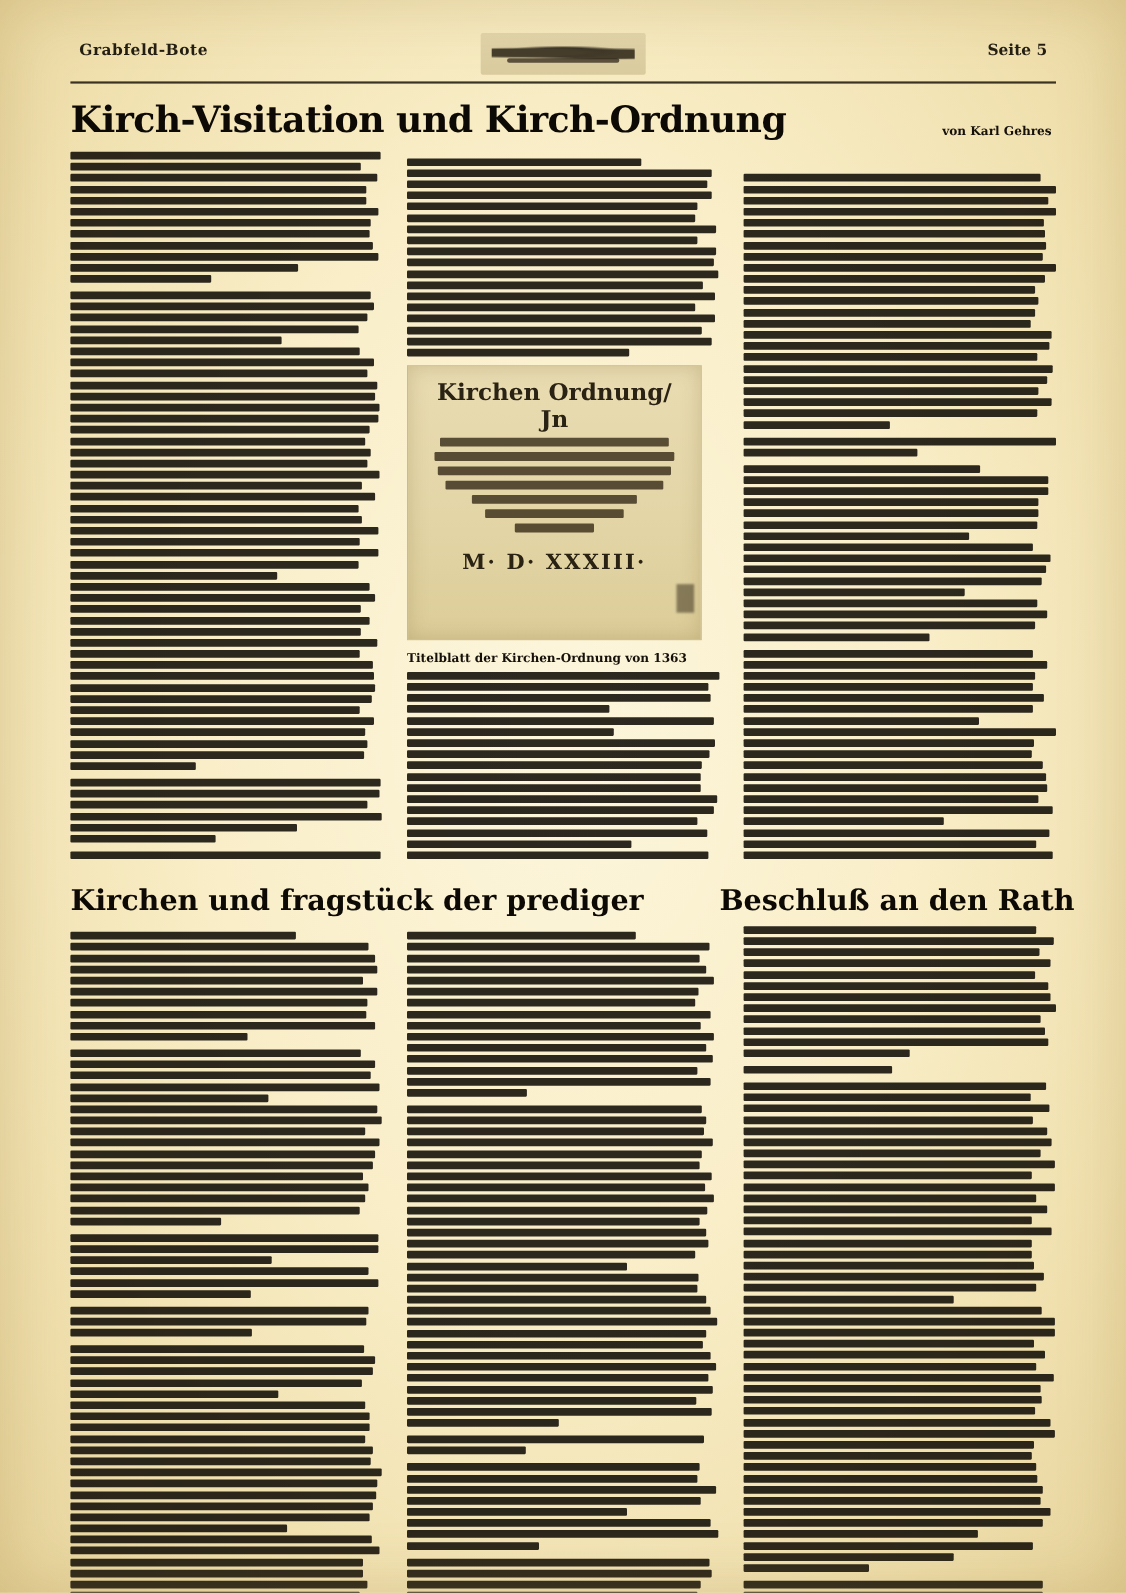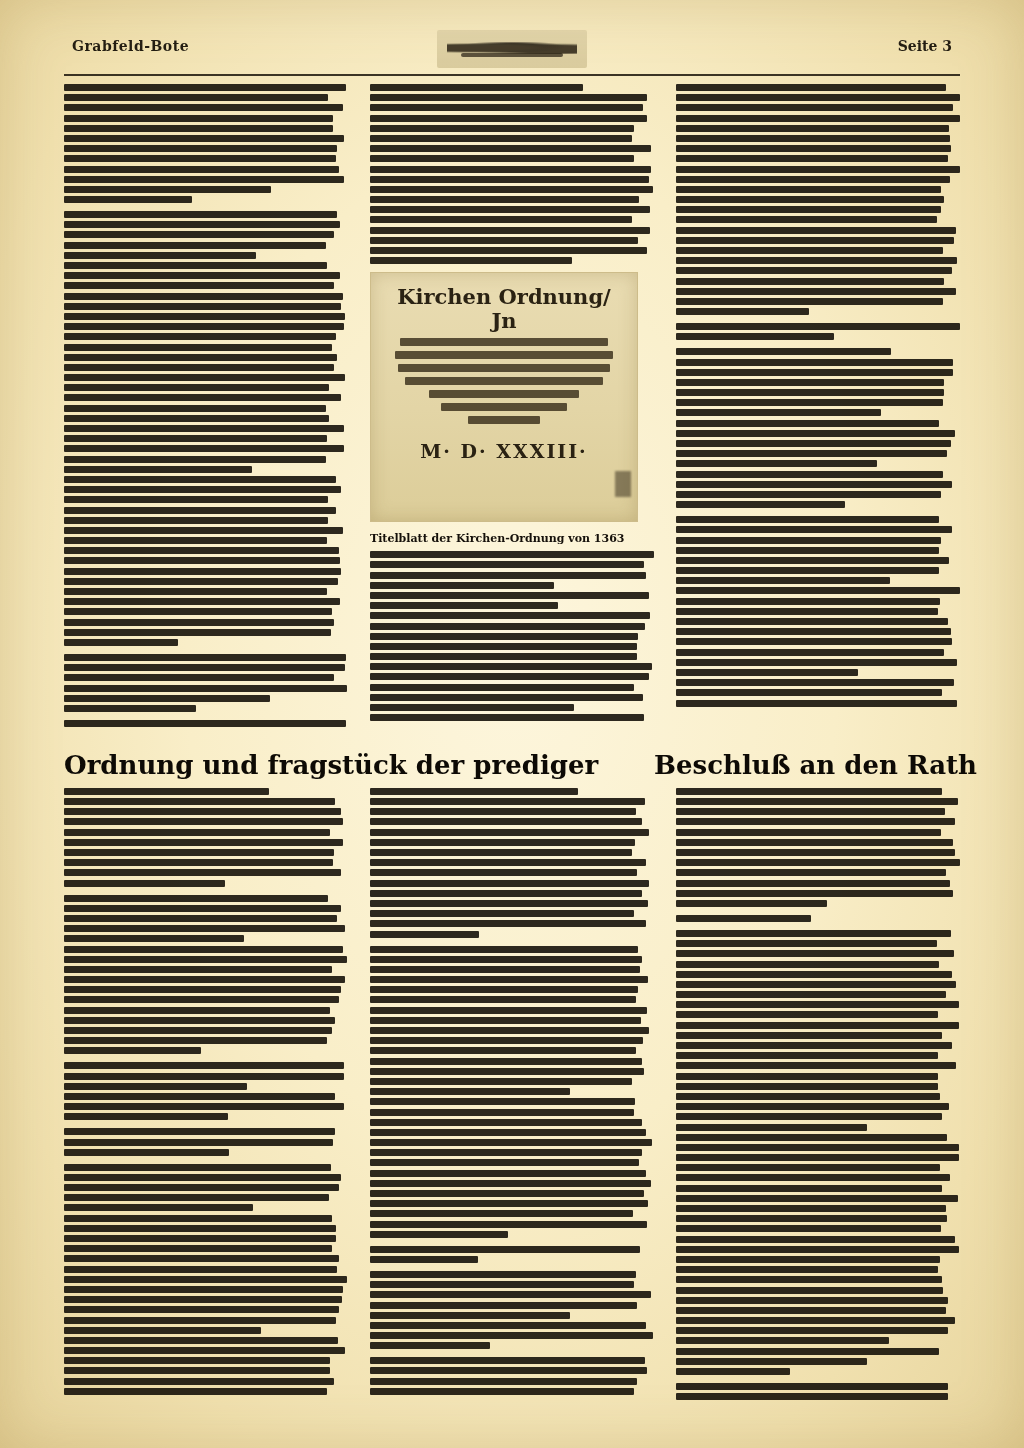--- a/index.html
+++ b/index.html
@@ -146,20 +146,21 @@
     color: #0d0a05;
     filter: blur(0.35px);
     white-space: nowrap;
   }
 
   
   .cols {
     display: flex;
     gap: 22px;
     margin-top: 8px;
+    align-items: flex-end;
   }
   .col {
     width: 284px;
     position: relative;
   }
 
   
   .tx {
     margin: 0 0 7px 0;
   }
@@ -236,24 +237,28 @@
 <div class="page"></div>
 
 <div class="sheet">
 
   <div class="masthead">
     <div class="masthead-left">Grabfeld-Bote</div>
     <div class="masthead-ornament">
       <div class="flourish"></div>
       <div class="flourish2"></div>
     </div>
-    <div class="masthead-right">Seite 3</div>
+    <div class="masthead-right">Seite 5</div>
   </div>
   <div class="rule"></div>
 
+  <div class="headline">
+    <div class="h-text">Kirch-Visitation und Kirch-Ordnung</div>
+    <div class="byline">von Karl Gehres</div>
+  </div>
 
   <div class="cols">
 
     <div class="col">
       <div class="tx" id="col1">
           <div class="ln" style="width: 99.2%;"></div>
           <div class="ln" style="width: 92.8%;"></div>
           <div class="ln" style="width: 98.1%;"></div>
           <div class="ln" style="width: 94.6%;"></div>
           <div class="ln" style="width: 94.7%;"></div>
@@ -435,21 +440,21 @@
           <div class="ln" style="width: 98.9%;"></div>
           <div class="ln" style="width: 64%;"></div>
           <div class="ln" style="width: 97.9%;"></div>
           <div class="ln" style="width: 93.7%;"></div>
           <div class="ln" style="width: 98.9%;"></div>
         </div>
     </div>
   </div>
 
   <div class="section-heads">
-    <div class="sh" style="width:590px">Ordnung und fragstück der prediger</div>
+    <div class="sh" style="width:590px">Kirchen und fragstück der prediger</div>
     <div class="sh" style="width:306px">Beschluß an den Rath</div>
   </div>
 
   <div class="cols">
     <div class="col">
       <div class="tx" id="col4">
           <div class="ln" style="width: 72.2%;"></div>
           <div class="ln" style="width: 95.5%;"></div>
           <div class="ln" style="width: 97.5%;"></div>
           <div class="ln" style="width: 98.2%;"></div>

